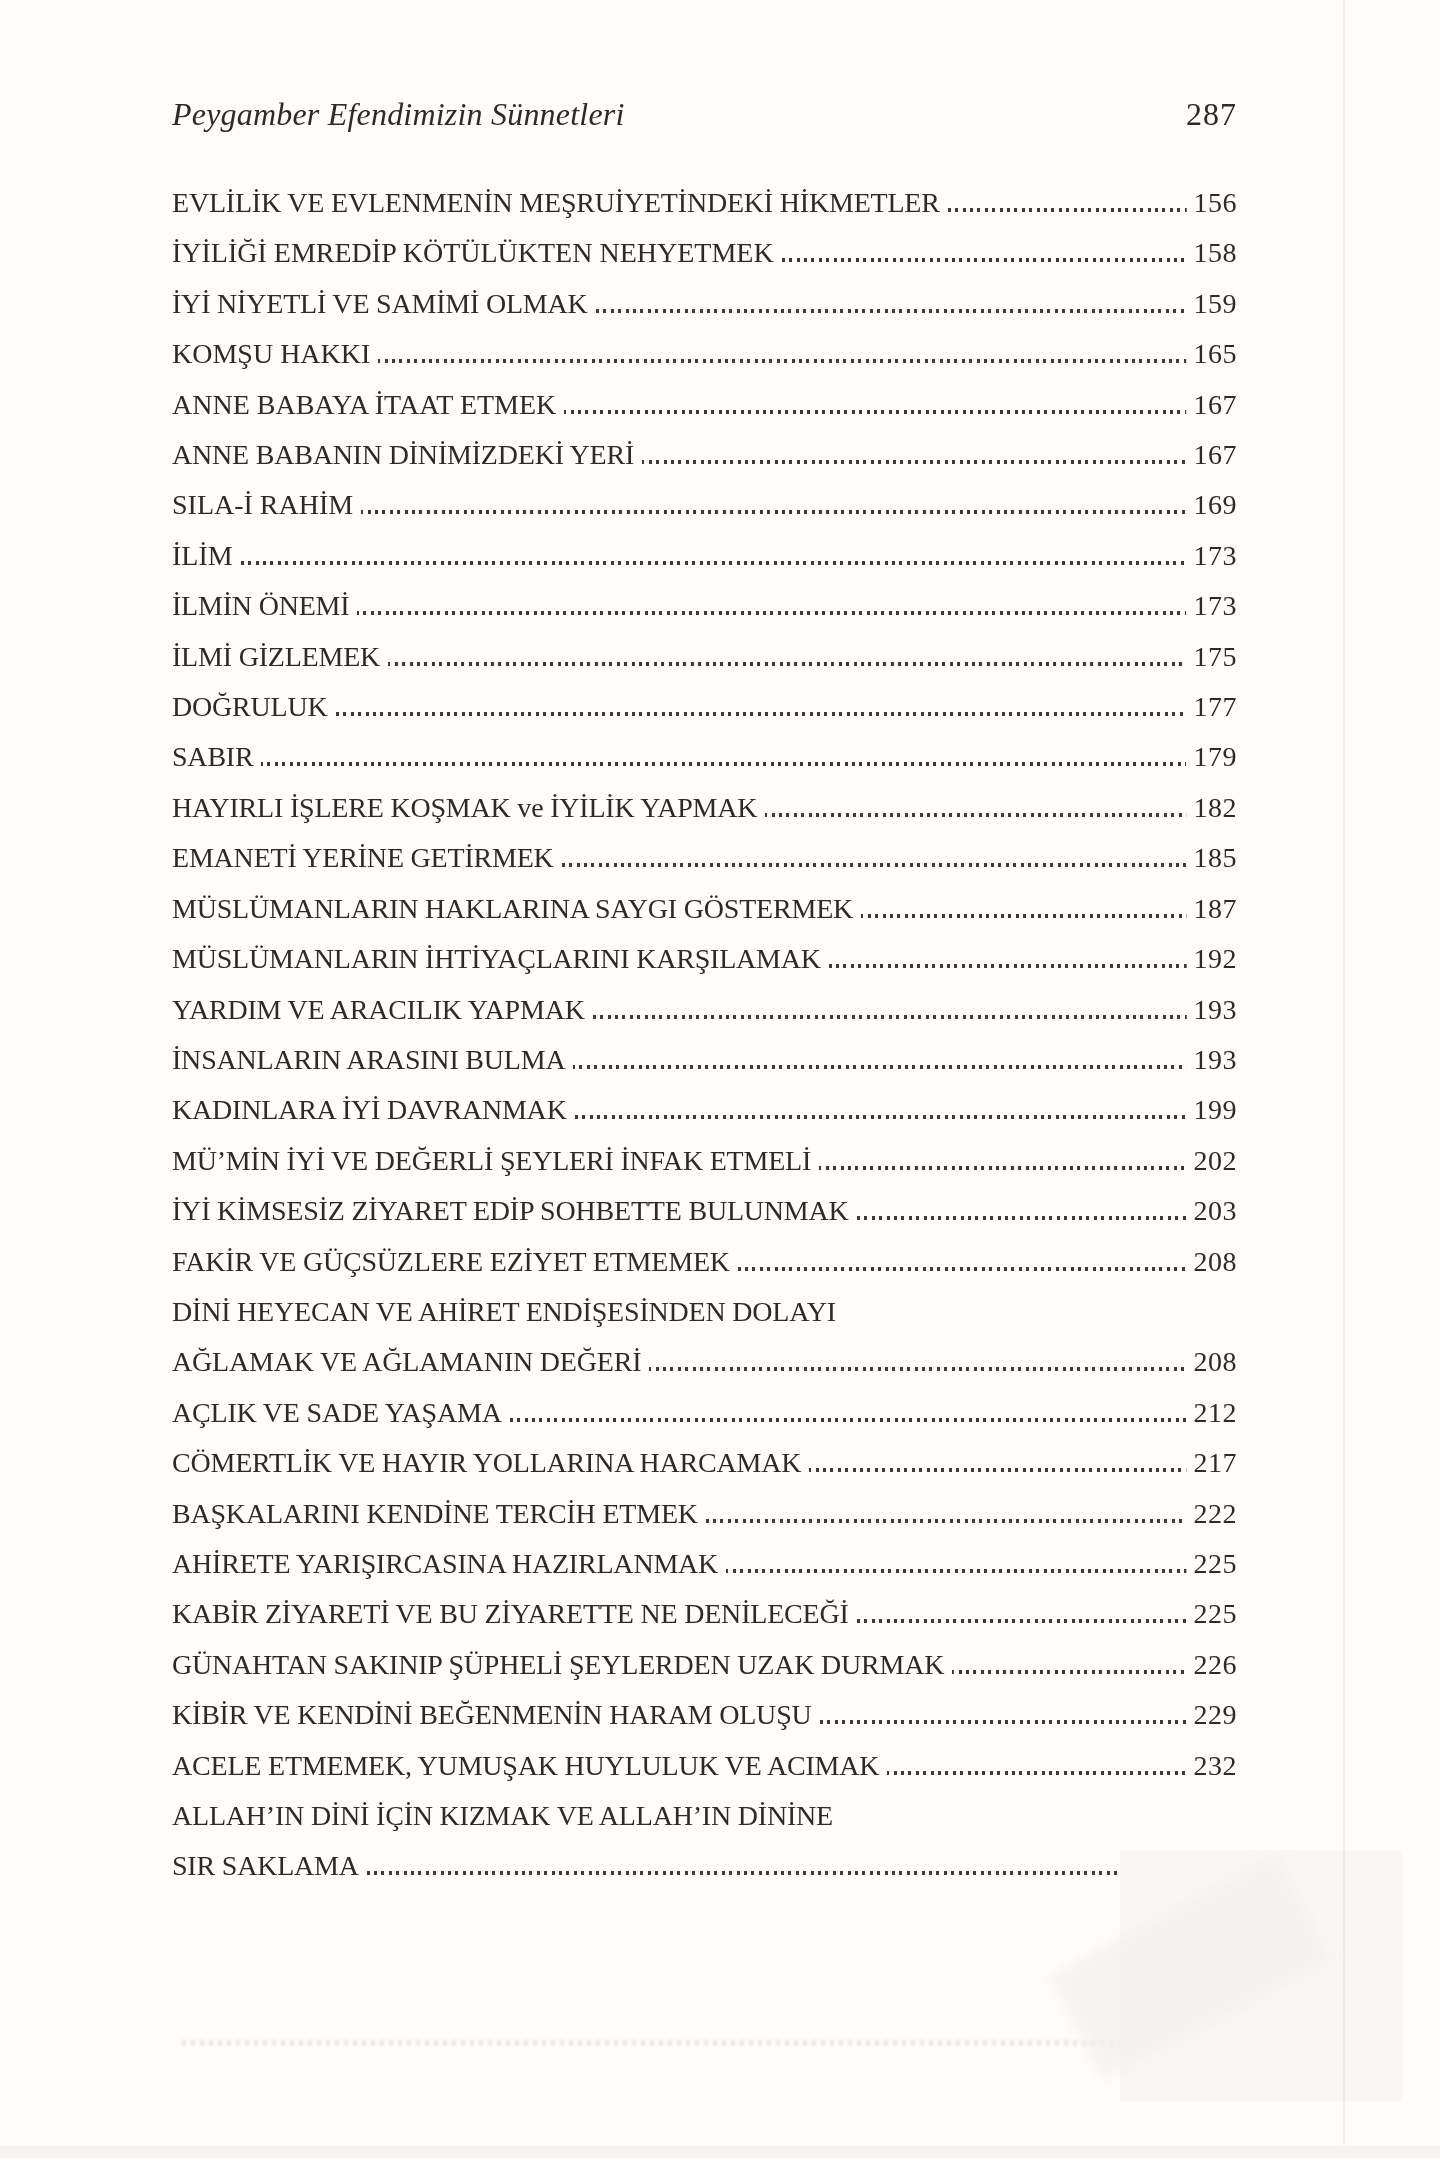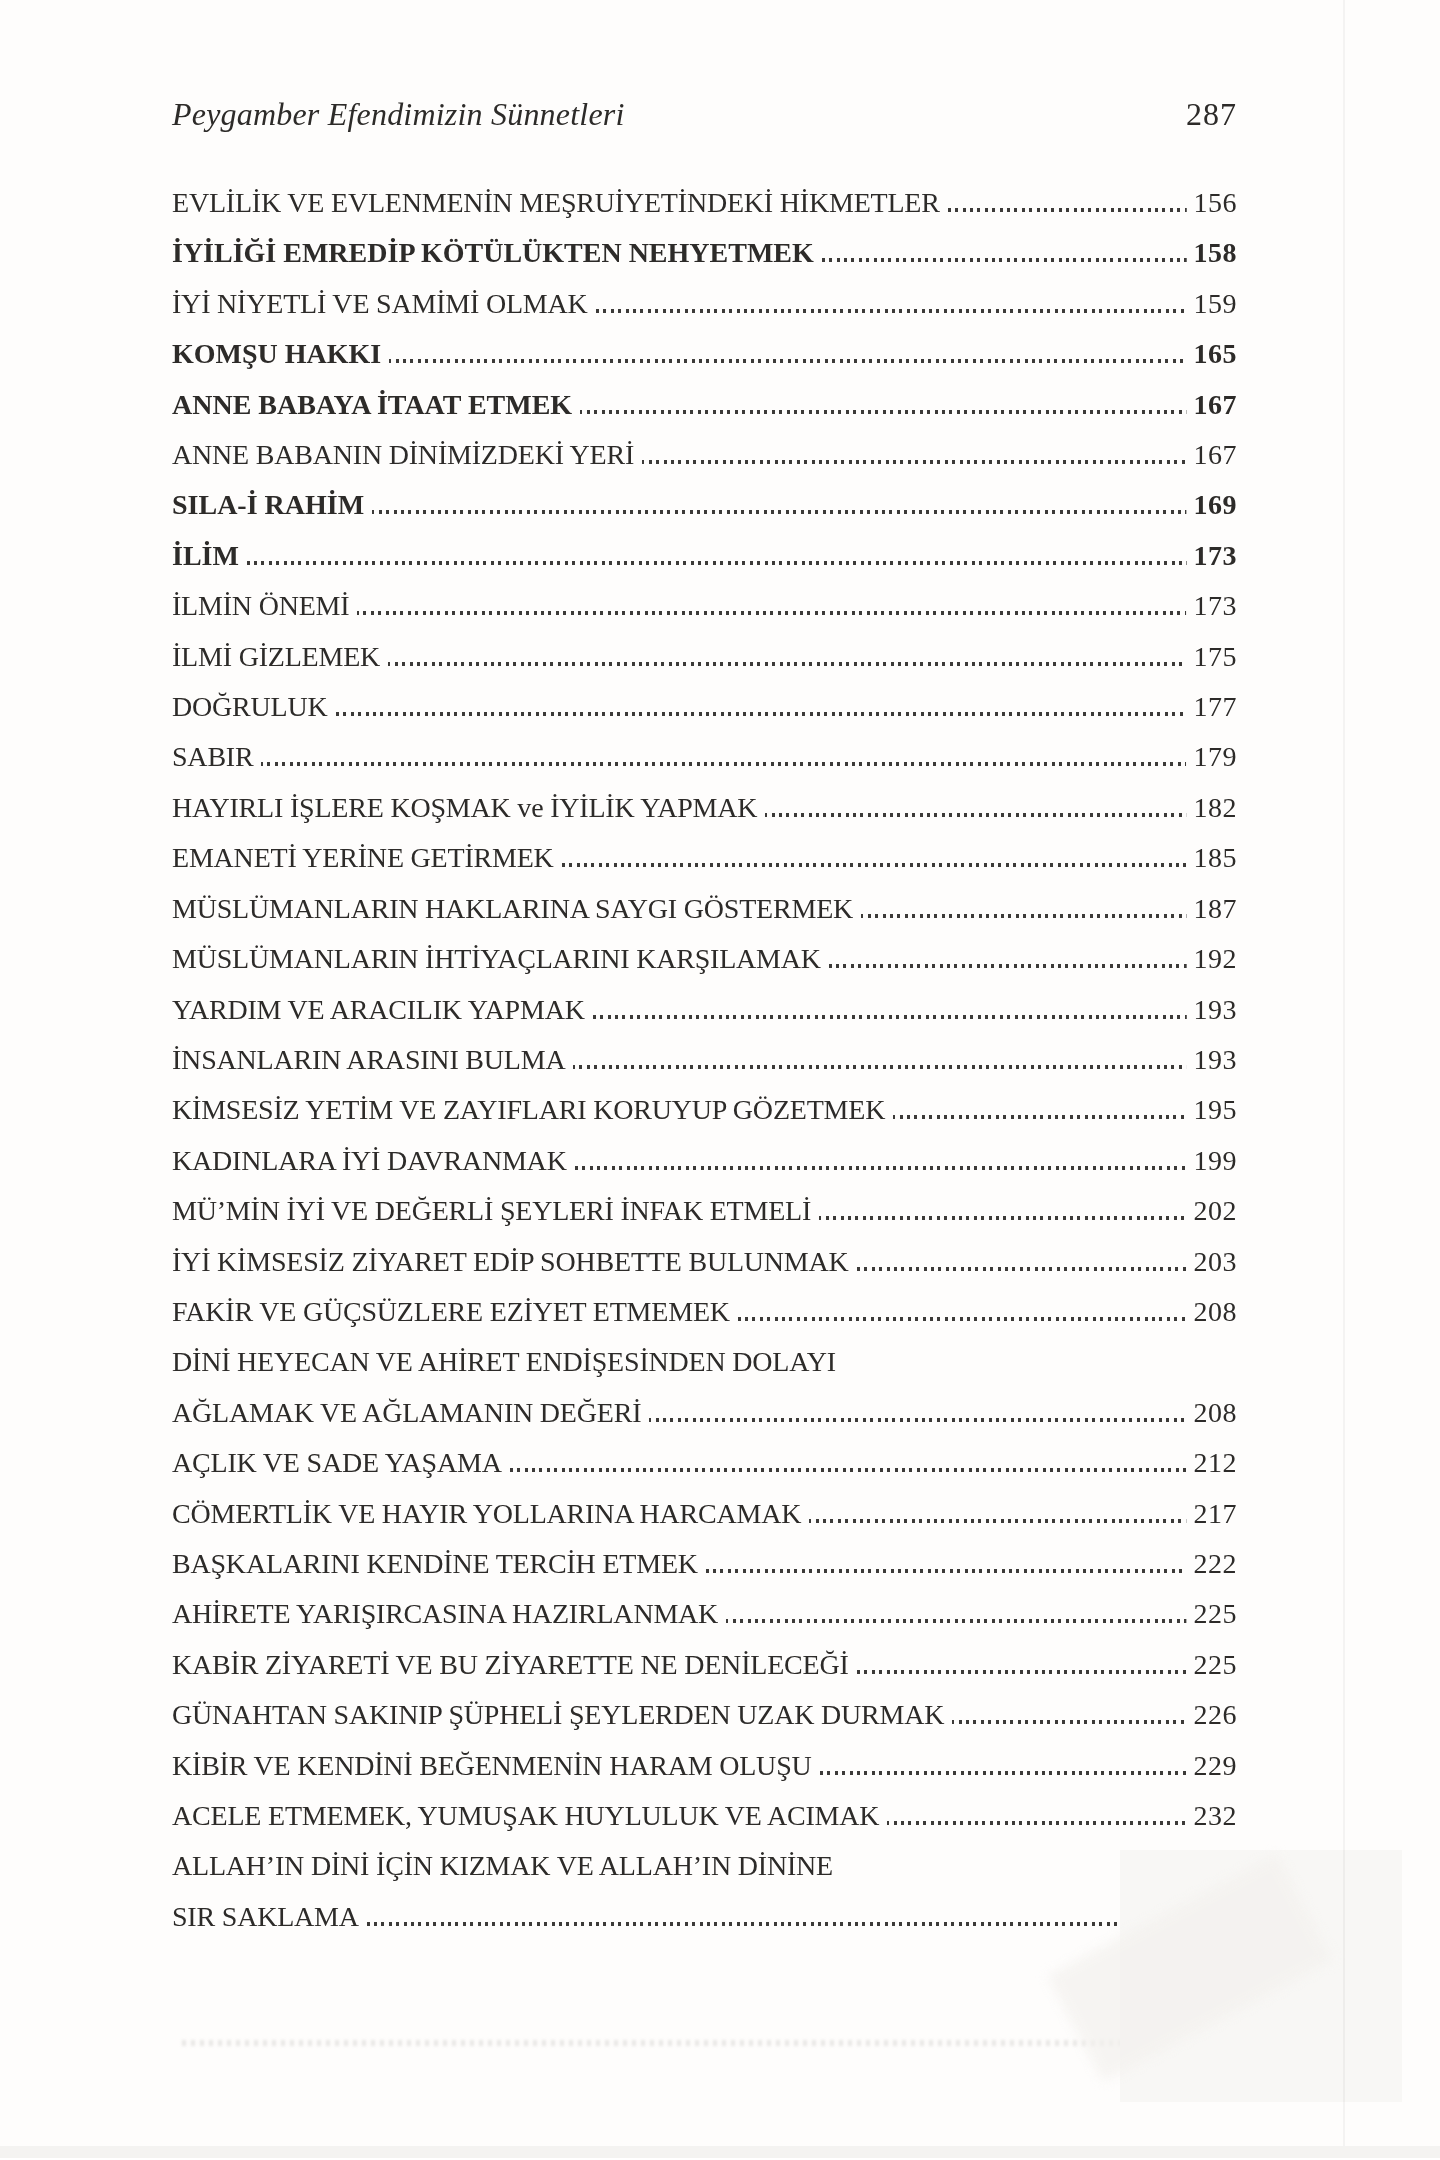--- a/index.html
+++ b/index.html
@@ -42,21 +42,21 @@
     color:var(--text);
   }
   .toc-row{
     display:flex;
     align-items:baseline;
     line-height:50.4px;
     white-space:nowrap;
     font-size:28px;
     letter-spacing:-0.2px;
   }
-  .toc-row.bold{font-weight:700;letter-spacing:0;}
+  .toc-row.bold{font-weight:400;letter-spacing:0;}
   .toc-title{flex:0 0 auto;}
   .leader{
     flex:1 1 auto;
     height:4px;
     margin:0 7px 0 8px;
     background-image:repeating-linear-gradient(90deg,var(--dots) 0 3px,transparent 3px 7.4px);
     background-position:right bottom;
   }
   .toc-page{flex:0 0 auto;letter-spacing:.5px;}
   
@@ -180,25 +180,20 @@
         <span class="toc-title">YARDIM VE ARACILIK YAPMAK</span>
         <span class="leader"></span>
         <span class="toc-page">193</span>
       </div>
       <div class="toc-row">
         <span class="toc-title">İNSANLARIN ARASINI BULMA</span>
         <span class="leader"></span>
         <span class="toc-page">193</span>
       </div>
       <div class="toc-row">
-        <span class="toc-title">KİMSESİZ YETİM VE ZAYIFLARI KORUYUP GÖZETMEK</span>
-        <span class="leader"></span>
-        <span class="toc-page">195</span>
-      </div>
-      <div class="toc-row">
         <span class="toc-title">KADINLARA İYİ DAVRANMAK</span>
         <span class="leader"></span>
         <span class="toc-page">199</span>
       </div>
       <div class="toc-row">
         <span class="toc-title">MÜ’MİN İYİ VE DEĞERLİ ŞEYLERİ İNFAK ETMELİ</span>
         <span class="leader"></span>
         <span class="toc-page">202</span>
       </div>
       <div class="toc-row">

